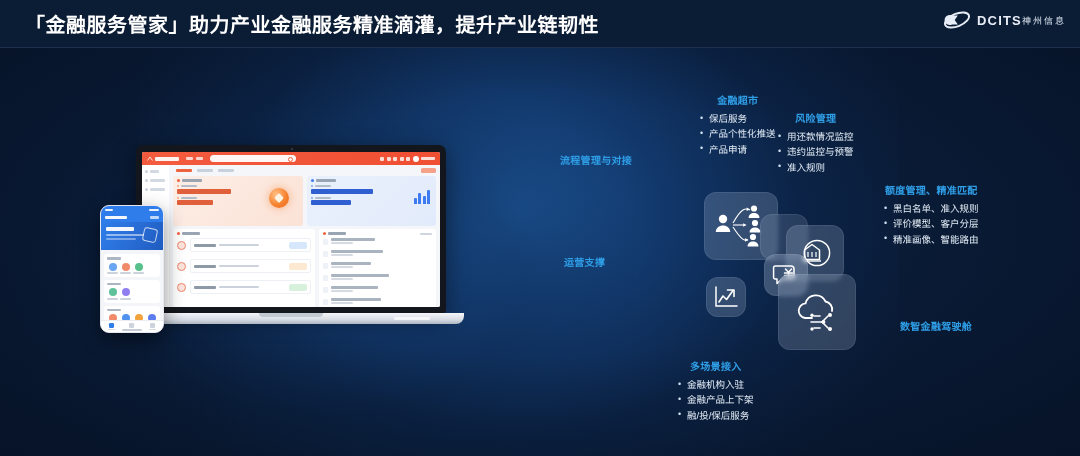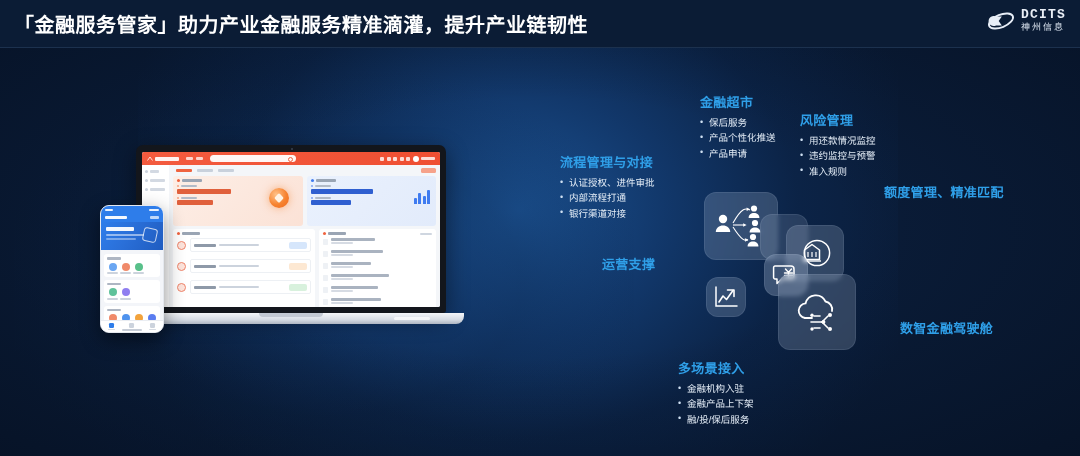--- a/index.html
+++ b/index.html
@@ -43,31 +43,31 @@
   }
 
   
   #header {
     position:absolute; left:0; top:0; width:1080px; height:48px;
     z-index:20;
     background:#0b1c35;
     border-bottom:1px solid rgba(120,160,210,0.16);
   }
   #page-title {
-    position:absolute; left:14px; top:9px;
+    position:absolute; left:25px; top:9px;
     font-size:20px; font-weight:bold; color:#ffffff;
     letter-spacing:0.5px;
     white-space:nowrap;
   }
   #brand-logo {
     position:absolute; right:14px; top:8px;
     display:flex; align-items:center; gap:6px;
   }
   .logo-mark { width:28px; height:24px; display:block; }
-  .logo-text { display:flex; flex-direction:column; line-height:1;font-family:Liberation Mono, monospace; }
+  .logo-text { display:flex; flex-direction:row; line-height:1; }
   .logo-en {
     font-size:13px; font-weight:bold; color:#e9eef6; letter-spacing:1.2px;
   }
   .logo-cn {
     font-size:9px; color:#dce5f0; letter-spacing:2px; margin-top:3px;
   }
 
   
   #devices { position:absolute; left:100px; top:140px; width:360px; height:215px; z-index:5; }
 
@@ -261,38 +261,38 @@
   .g1 { left:4px;   top:0px;   width:74px; height:68px; }
   .g2 { left:60px;  top:22px;  width:48px; height:46px; background:rgba(206,222,242,0.15); }
   .g3 { left:86px;  top:33px;  width:58px; height:56px; }
   .g4 { left:64px;  top:62px;  width:44px; height:42px; background:rgba(206,222,242,0.26); }
   .g5 { left:6px;   top:85px;  width:40px; height:40px; }
   .g6 { left:78px;  top:82px;  width:78px; height:76px; }
 
   
   .feat { position:absolute; z-index:10; }
   .feat h3 {
-    font-size:13px; font-weight:bold; color:#2f9fe8;
-    margin-bottom:4px; white-space:nowrap; letter-spacing:0.3px;
+    font-size:10px; font-weight:bold; color:#2f9fe8;
+    margin-bottom:4px; white-space:nowrap; letter-spacing:0.3px;text-align:center;
   }
   .feat ul { list-style:none; }
   .feat li {
     font-size:9.5px; color:#e4edf7; line-height:1.62;
     white-space:nowrap; position:relative; padding-left:9px;
   }
   .feat li:before {
     content:"•"; position:absolute; left:0; top:-0.5px;
     color:#cfe0f2; font-size:9px;
   }
 
   #feat-market    { left:700px; top:92px; }
-  #feat-risk      { left:800px; top:110px; }
+  #feat-risk      { left:778px; top:110px; }
   #feat-flow      { left:560px; top:152px; }
   #feat-quota     { left:884px; top:182px; }
-  #feat-ops       { left:602px; top:254px; }
+  #feat-ops       { left:564px; top:254px; }
   #feat-cockpit   { left:900px; top:318px; }
   #feat-service   { left:678px; top:358px; }
 </style>
 </head>
 <body>
 
 <div id="bg-layer">
   <div class="bg-base"></div>
   <div class="bg-glow"></div>
   <div class="bg-glow2"></div>
@@ -694,29 +694,29 @@
   <h3>风险管理</h3>
   <ul>
     <li>用还款情况监控</li>
     <li>违约监控与预警</li>
     <li>准入规则</li>
   </ul>
 </div>
 
 <div class="feat" id="feat-flow">
   <h3>流程管理与对接</h3>
-  <ul>
-    <li>认证授权、进件审批</li>
-    <li>内部流程打通</li>
-    <li>银行渠道对接</li>
-  </ul>
 </div>
 
 <div class="feat" id="feat-quota">
   <h3>额度管理、精准匹配</h3>
+  <ul>
+    <li>黑白名单、准入规则</li>
+    <li>评价模型、客户分层</li>
+    <li>精准画像、智能路由</li>
+  </ul>
 </div>
 
 <div class="feat" id="feat-ops">
   <h3>运营支撑</h3>
 </div>
 
 <div class="feat" id="feat-cockpit">
   <h3>数智金融驾驶舱</h3>
 </div>
 

